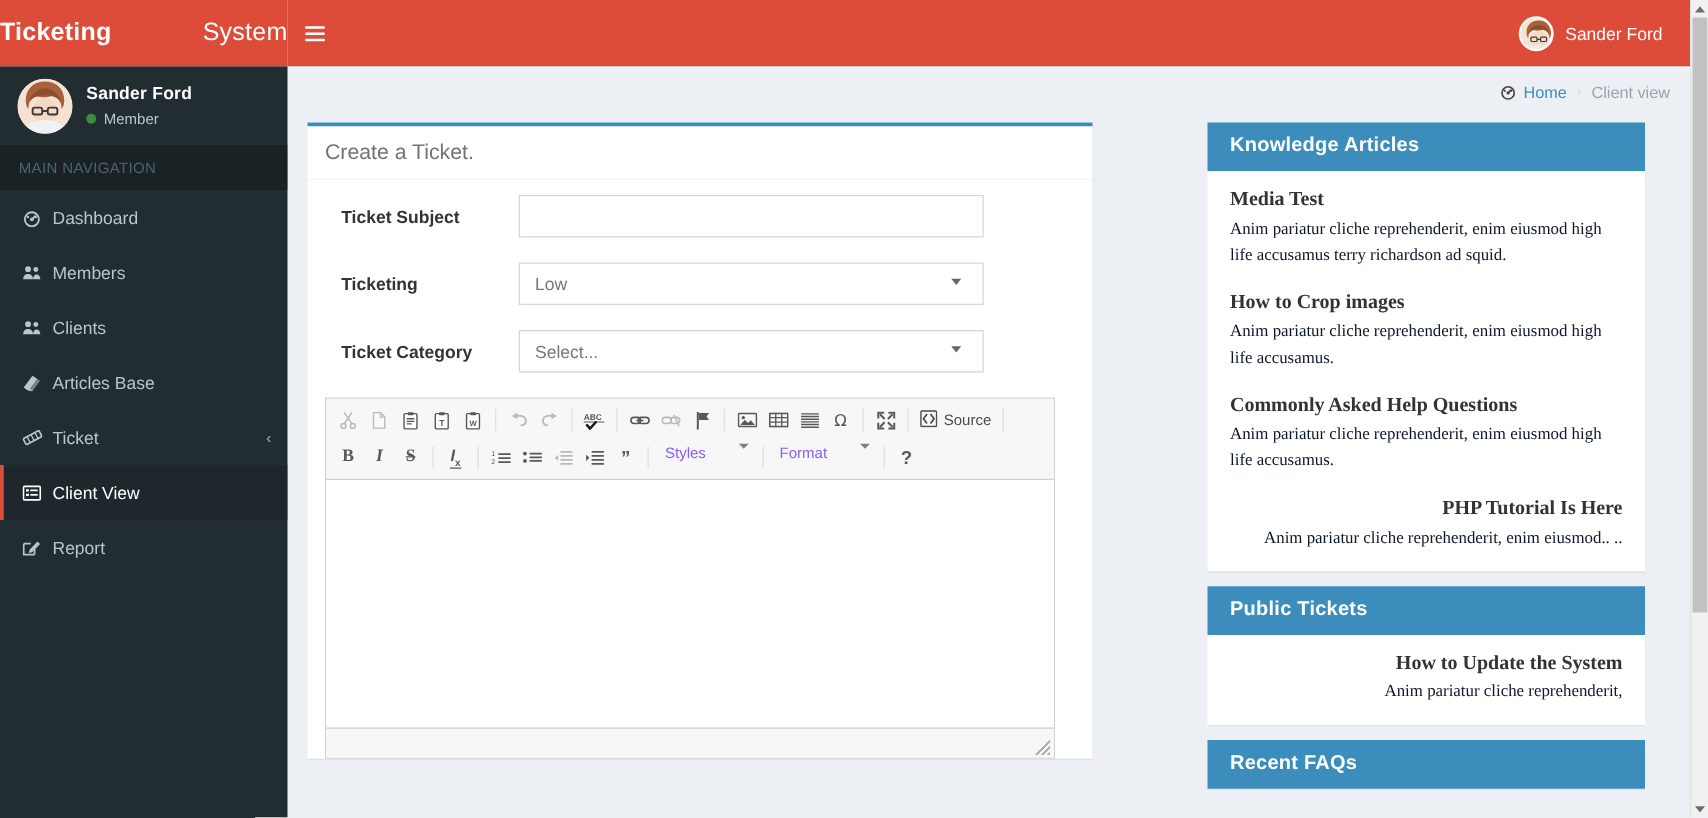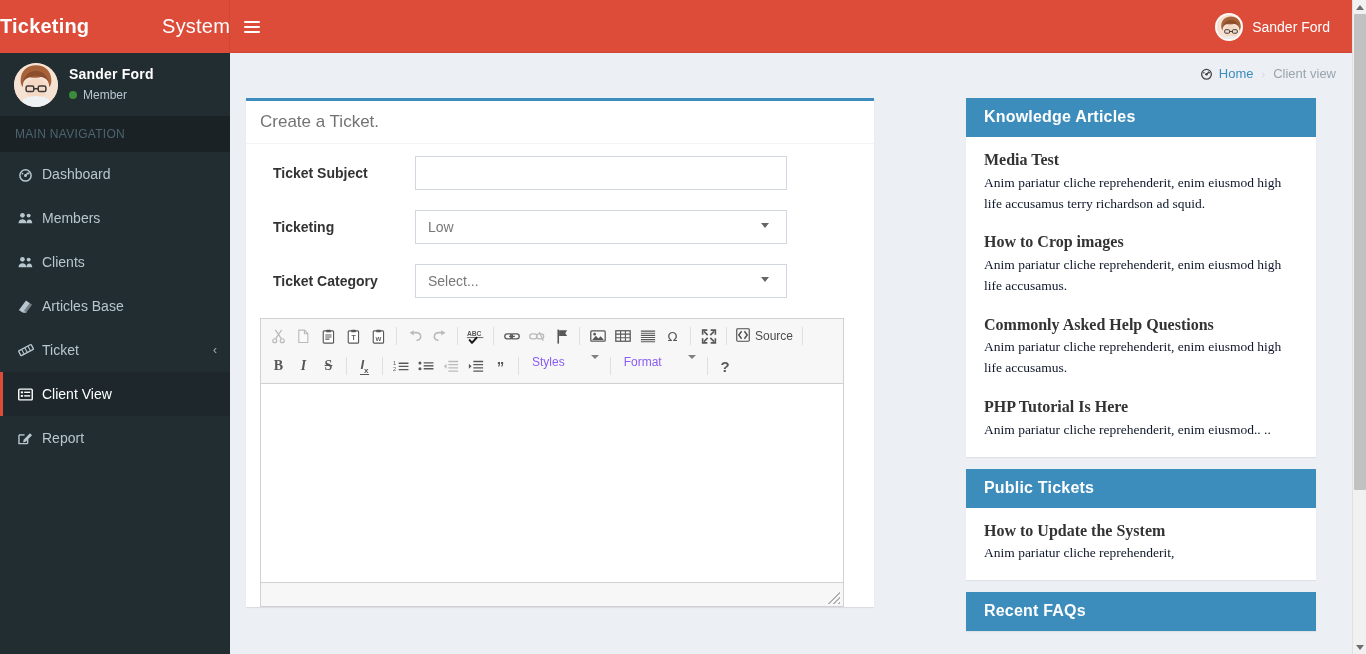--- a/index.html
+++ b/index.html
@@ -275,21 +275,21 @@
     font-size: 16px; font-weight: bold;
     padding: 10px 14px 11px 18px;
     letter-spacing: .2px;
   }
   .panel-body {
     background: #fff;
     padding: 12px 18px 14px 18px;
     font-family: Liberation Serif, serif;
   }
   .art { margin-bottom: 17px; }
-  .art:last-child { margin-bottom: 2px; }
+  .art:last-child { margin-bottom: 2px; text-align: right; }
   .art-title {
     font-size: 16px; color: #333; font-weight: bold;
     margin: 0 0 2px 0; line-height: 1.35;
   }
   .art-desc {
     font-size: 13.5px; color: #0f172a; line-height: 1.55;
     margin: 0;
   }
 
   

